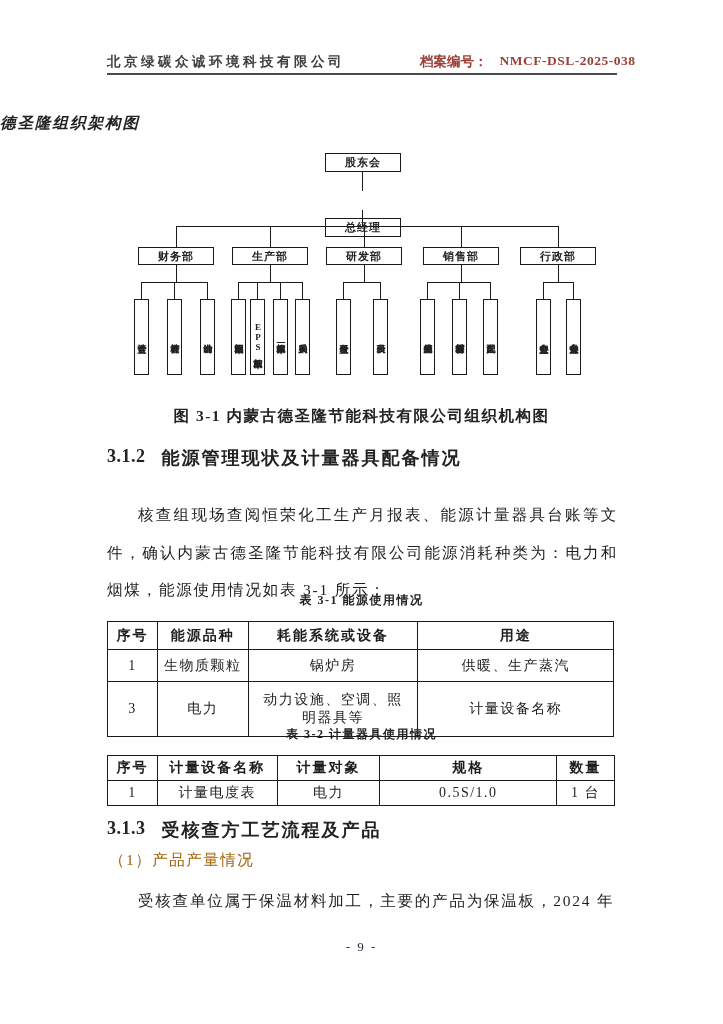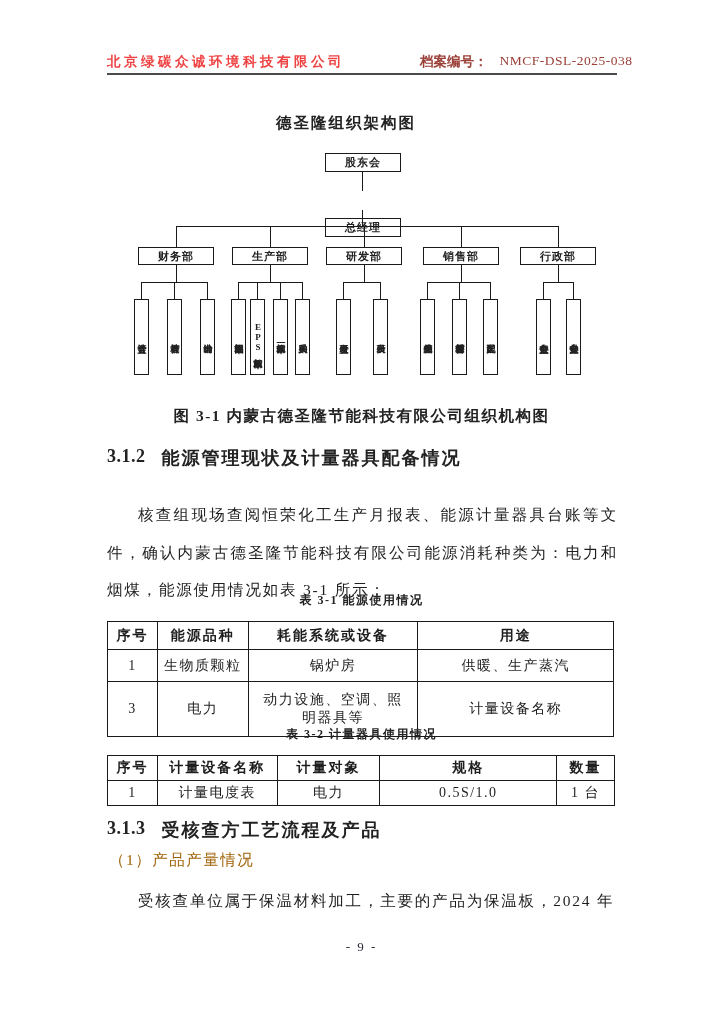--- a/index.html
+++ b/index.html
@@ -5,35 +5,35 @@
   * { margin:0; padding:0; box-sizing:border-box; }
   html,body { background:#ffffff; }
   body { font-family:"Liberation Serif","DejaVu Serif",serif; color:#222; }
   .page {
     position:relative; width:723px; height:1024px; background:#ffffff;
     overflow:hidden; margin:0 auto;
   }
   
   .hdr-company {
     position:absolute; left:107px; top:53px; font-size:13.5px;
-    color:#ef4444; letter-spacing:3.5px; font-weight:600;
+    color:#404040; letter-spacing:3.5px; font-weight:600;
   }
   .hdr-archive {
     position:absolute; left:420px; top:53px; display:flex; gap:12px;
     font-size:13.5px; color:#9a4038; font-weight:600;
   }
-  .hdr-archive .num { letter-spacing:0.5px; font-weight:400; }
+  .hdr-archive .num { letter-spacing:0.5px; font-weight:700; }
   .hdr-rule {
     position:absolute; left:107px; top:73px; width:510px; height:2px;
     background:#4a4a4a;
   }
   
   .org-title {
-    position:absolute; left:0; top:113px; width:692px; text-align:center;
-    font-size:15.5px; font-weight:700; letter-spacing:2px;
+    position:absolute; left:0; top:113px; width:692px; 
+    font-size:15.5px; font-weight:700; letter-spacing:2px;font-style:italic;
   }
   .obox {
     position:absolute; border:1.5px solid #1a1a1a; background:#fff;
     display:flex; align-items:center; justify-content:center;
     font-size:11px; font-weight:700; letter-spacing:1px;
   }
   .obox.lv1, .obox.lv2 { left:325px; width:76px; height:19px; }
   .obox.dept { top:247px; width:76px; height:18px; }
   .obox.leaf {
     top:299px; width:15px; height:76px;

